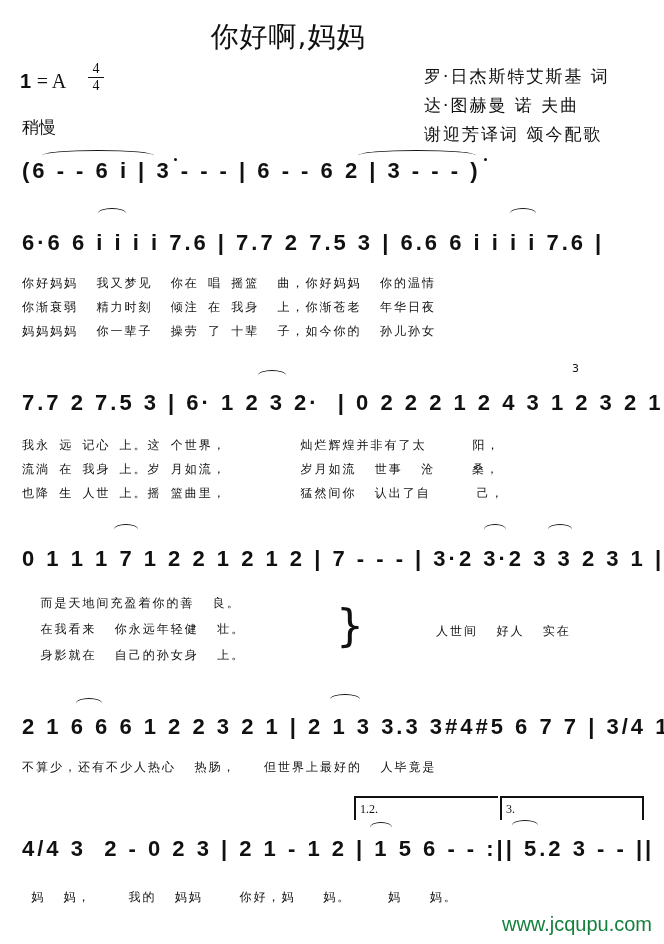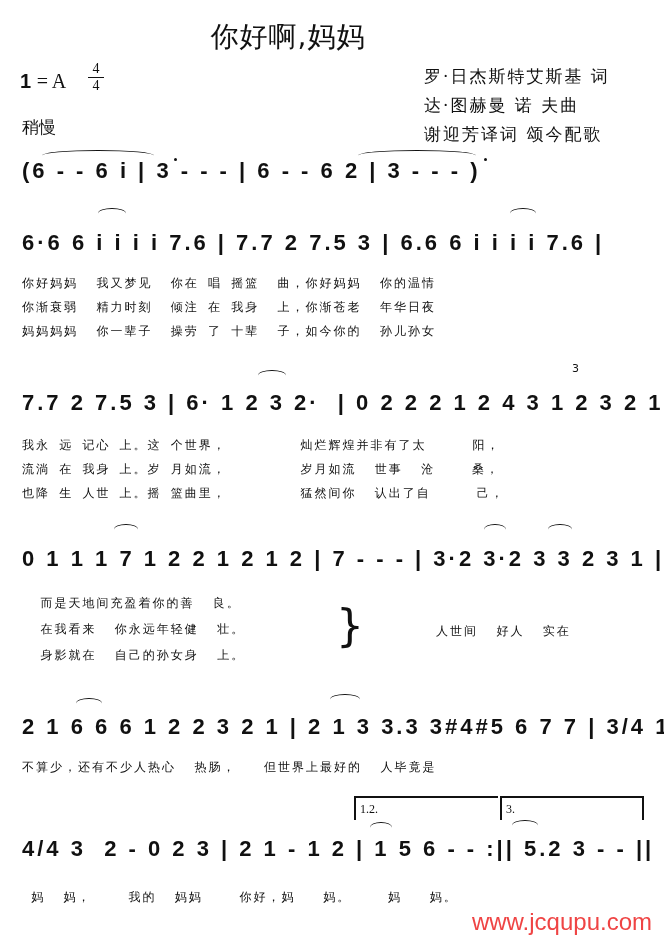--- a/index.html
+++ b/index.html
@@ -11,21 +11,21 @@
   .meter { left:88px; top:62px; font-family:"Liberation Serif", serif; font-size:14px; text-align:center; line-height:14px; }
   .meter .bar { border-top:1px solid #111; width:16px; margin:1px 0; }
   .tempo { left:22px; top:116px; font-size:17px; }
   .credits { left:424px; top:62px; font-size:17px; line-height:29px; letter-spacing:2px; font-family:"DejaVu Serif", serif; }
   .row { position:absolute; left:0; width:548px; }
   .notes { position:absolute; left:22px; font-family:"Liberation Sans", sans-serif; font-weight:bold; font-size:22px; white-space:pre; letter-spacing:3px; }
   .lyr { position:absolute; left:22px; font-family:Liberation Mono, monospace; font-size:12px; line-height:24px; white-space:pre; letter-spacing:2px; }
   .slur { position:absolute; border-top:1.5px solid #111; border-radius:50% 50% 0 0; height:10px; }
   .dot { position:absolute; width:3px; height:3px; background:#111; border-radius:50%; }
   .volta { position:absolute; border-top:2px solid #111; border-left:2px solid #111; height:24px; font-size:12px; font-family:"Liberation Serif", serif; padding:4px 0 0 4px; box-sizing:border-box; }
-  .watermark { right:12px; bottom:8px; font-size:24px; font-family:"Liberation Sans", sans-serif; color:#ef4444; }
+  .watermark { right:12px; bottom:8px; font-size:20px; font-family:"Liberation Sans", sans-serif; color:#15803d; }
   .triplet { position:absolute; font-size:11px; }
 </style>
 </head>
 <body>
 
 <div class="abs title">你好啊,妈妈</div>
 <div class="abs key"><span>1</span> <span class="ka">= A</span></div>
 <div class="abs meter">
   <div>4</div>
   <div class="bar"></div>

